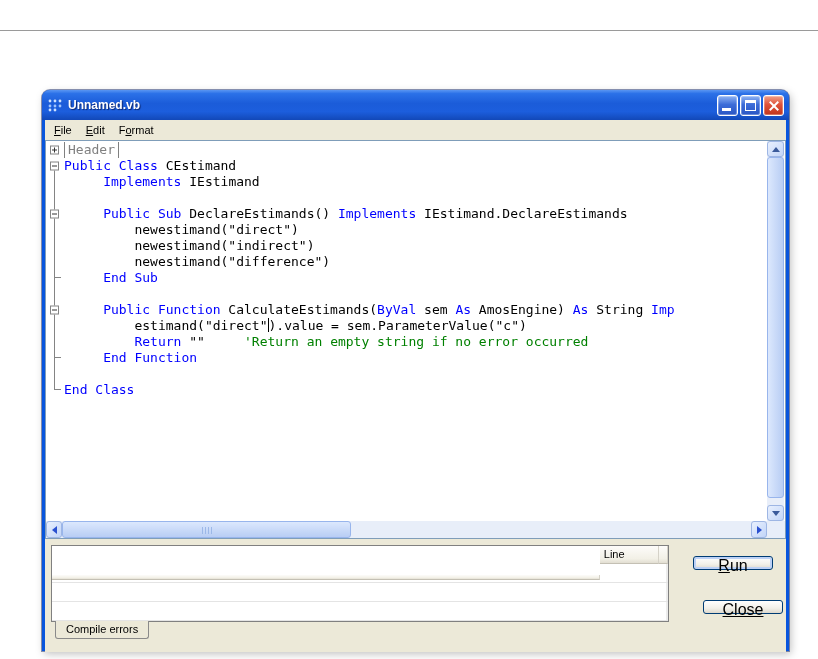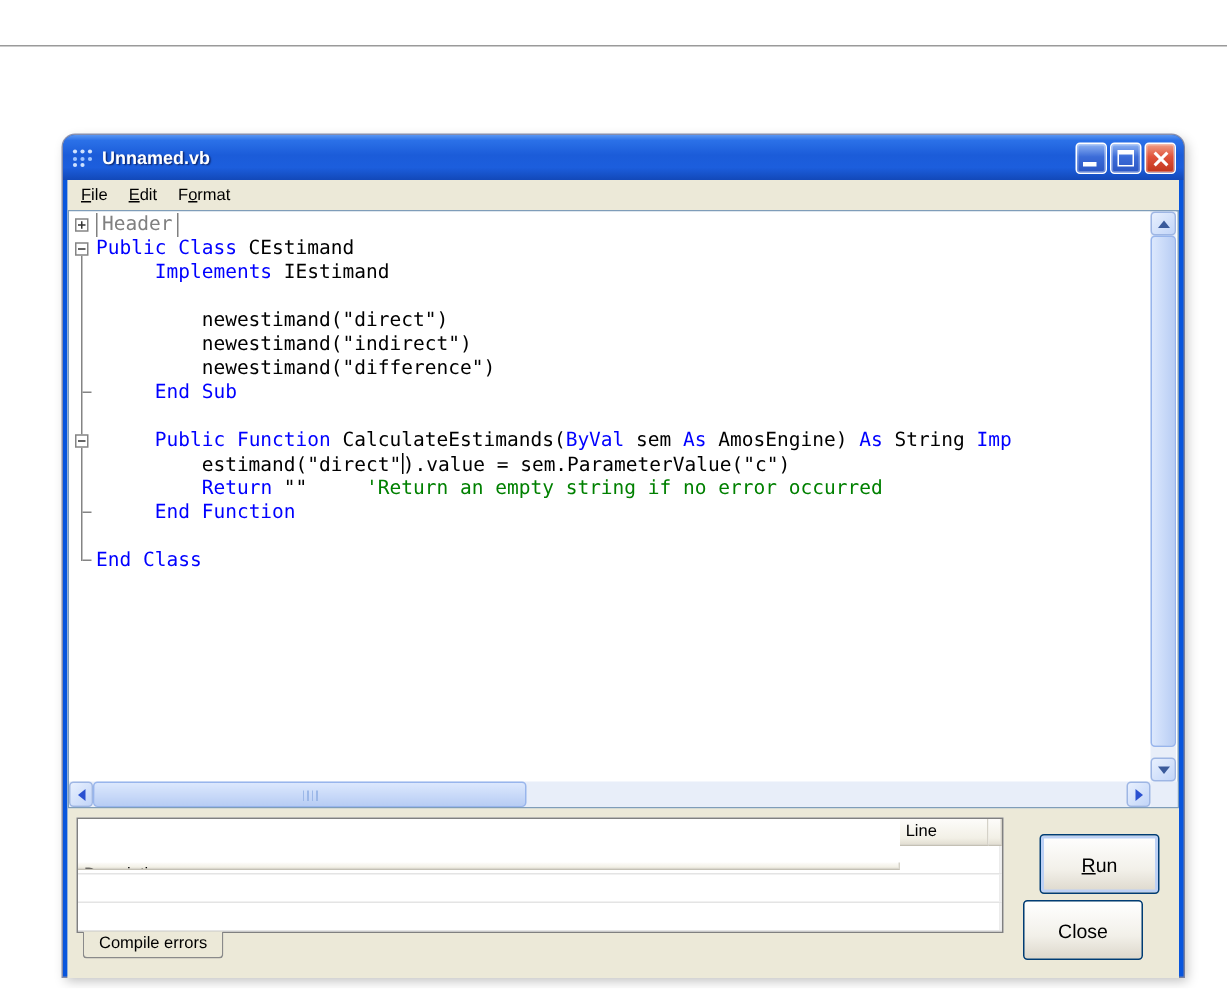--- a/index.html
+++ b/index.html
@@ -108,27 +108,27 @@
   }
   .ec.c1 { width:599px;margin-top:29px; } .ec.c2 { width:64px; } .ec.c3 { flex:1; }
   .erow { display:flex; height:19px; border-bottom:1px solid #E4E4E4; }
   .erow .ec { border-right:1px solid #ECECEC; }
   .tab {
     position:absolute; left:10px; top:82px; height:18px; line-height:16px; padding:0 10px;
     background:#ECE9D8; border:1px solid #8A8A8A; border-top:none;
     border-radius:0 0 3px 3px; font-size:11px; white-space:nowrap;text-align:center;
   }
   .xp-btn {
-    position:absolute; width:80px; height:40px; font-size:13px; color:#000;
+    position:absolute; width:80px; height:14px; font-size:16px; color:#000;
     font-family:"Liberation Sans", sans-serif;
     background:linear-gradient(180deg,#FFFFFF 0%,#F2F0E9 60%,#DDD8CC 100%);
     border:1px solid #003C74; border-radius:3px; cursor:default;
   }
   .btn-run { right:13px; top:17px; box-shadow:inset 0 0 0 2px #BDD1F5; }
-  .btn-close-action { right:24px; top:61px; }
+  .btn-close-action { right:3px; top:61px;text-decoration:underline; }
 </style>
 </head>
 <body>
 
 <div class="page">
   <div class="page-rule"></div>
 
   <div class="window">
 
     <div class="titlebar">
@@ -168,20 +168,21 @@
       </div>
 
       <div class="editor-wrap">
         <div class="ed-row">
           <div class="code-area">
             <div>
                 <div class="cl"><span class="gut"><b class="fbox"><i class="ph"></i><i class="pv"></i></b></span><span class="ct"><span class="seg-hdr">Header</span></span></div>
                 <div class="cl"><span class="gut"><i class="vl hb"></i><b class="fbox"><i class="ph"></i></b></span><span class="ct"><span class="seg-k">Public Class</span><span class="seg-p"> CEstimand</span></span></div>
                 <div class="cl"><span class="gut"><i class="vl fl"></i></span><span class="ct"><span class="seg-p">     </span><span class="seg-k">Implements</span><span class="seg-p"> IEstimand</span></span></div>
                 <div class="cl"><span class="gut"><i class="vl fl"></i></span><span class="ct"></span></div>
+                <div class="cl"><span class="gut"><i class="vl fl"></i><b class="fbox"><i class="ph"></i></b></span><span class="ct"><span class="seg-p">     </span><span class="seg-k">Public Sub</span><span class="seg-p"> DeclareEstimands() </span><span class="seg-k">Implements</span><span class="seg-p"> IEstimand.DeclareEstimands</span></span></div>
                 <div class="cl"><span class="gut"><i class="vl fl"></i></span><span class="ct"><span class="seg-p">         newestimand("direct")</span></span></div>
                 <div class="cl"><span class="gut"><i class="vl fl"></i></span><span class="ct"><span class="seg-p">         newestimand("indirect")</span></span></div>
                 <div class="cl"><span class="gut"><i class="vl fl"></i></span><span class="ct"><span class="seg-p">         newestimand("difference")</span></span></div>
                 <div class="cl"><span class="gut"><i class="vl fl"></i><i class="dash"></i></span><span class="ct"><span class="seg-p">     </span><span class="seg-k">End Sub</span></span></div>
                 <div class="cl"><span class="gut"><i class="vl fl"></i></span><span class="ct"></span></div>
                 <div class="cl"><span class="gut"><i class="vl fl"></i><b class="fbox"><i class="ph"></i></b></span><span class="ct"><span class="seg-p">     </span><span class="seg-k">Public Function</span><span class="seg-p"> CalculateEstimands(</span><span class="seg-k">ByVal</span><span class="seg-p"> sem </span><span class="seg-k">As</span><span class="seg-p"> AmosEngine) </span><span class="seg-k">As</span><span class="seg-p"> String </span><span class="seg-k">Imp</span></span></div>
                 <div class="cl"><span class="gut"><i class="vl fl"></i></span><span class="ct"><span class="seg-p">         estimand("direct"</span><span class="caret"></span><span class="seg-p">).value = sem.ParameterValue("c")</span></span></div>
                 <div class="cl"><span class="gut"><i class="vl fl"></i></span><span class="ct"><span class="seg-p">         </span><span class="seg-k">Return</span><span class="seg-p"> ""     </span><span class="seg-c">'Return an empty string if no error occurred</span></span></div>
                 <div class="cl"><span class="gut"><i class="vl fl"></i><i class="dash"></i></span><span class="ct"><span class="seg-p">     </span><span class="seg-k">End Function</span></span></div>
                 <div class="cl"><span class="gut"><i class="vl fl"></i></span><span class="ct"></span></div>

